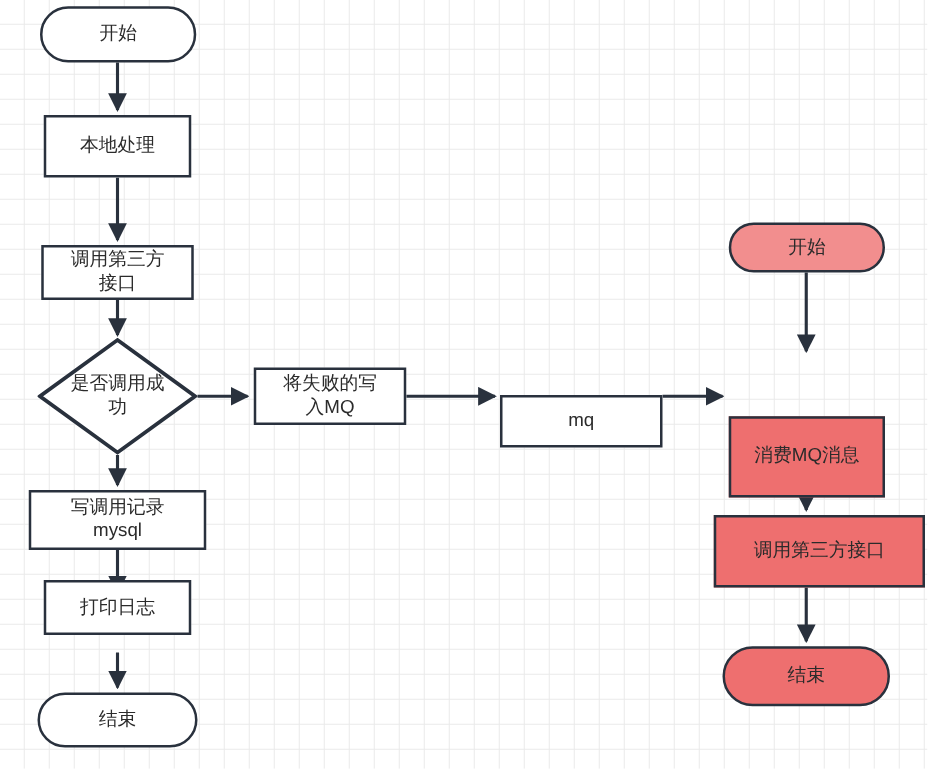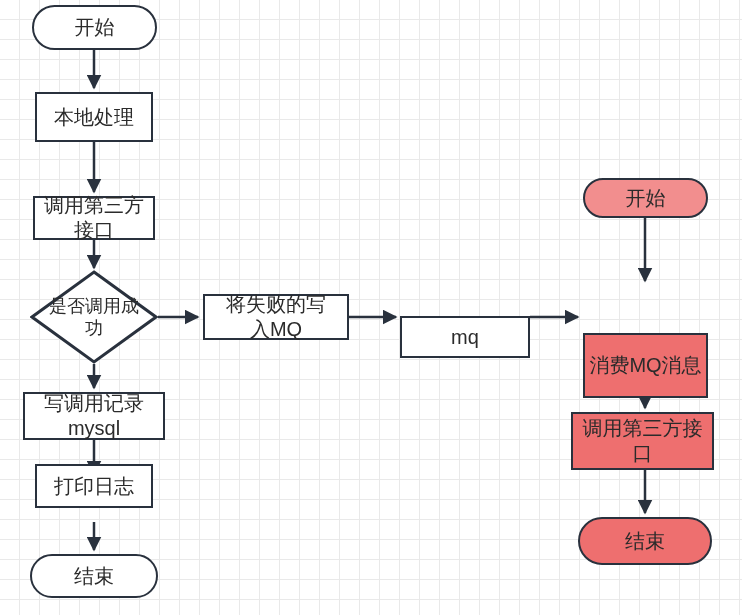--- a/index.html
+++ b/index.html
@@ -22,21 +22,21 @@
   }
   .node {
     position: absolute;
     box-sizing: border-box;
     border: 2px solid #29313d;
     display: flex;
     align-items: center;
     justify-content: center;
     text-align: center;
     color: #2b2b2b;
-    font-size: 20px;
+    font-size: 15px;
     line-height: 1.25;
     z-index: 3;
   }
   .node.white { background: #ffffff; }
   .node.pink  { background: #f28e8e; }
   .node.red   { background: #ee6f6f; }
   .node.terminator { border-radius: 999px; }
   .node-label { white-space: pre-line; padding: 0 4px; }
 
   
@@ -46,21 +46,21 @@
   }
   .diamond svg { display: block; }
   .diamond .dlabel {
     position: absolute;
     left: 0; top: 0;
     width: 100%; height: 100%;
     display: flex;
     align-items: center;
     justify-content: center;
     text-align: center;
-    font-size: 18px;
+    font-size: 15px;
     color: #2b2b2b;
     line-height: 1.25;
     white-space: pre-line;
   }
 
   
   .conn {
     position: absolute;
     z-index: 2;
   }
@@ -134,38 +134,38 @@
   </div>
 
   <div class="node white" style="left:35px; top:464px; width:118px; height:44px;">
     <span class="node-label">打印日志</span>
   </div>
 
   <div class="node white terminator" style="left:30px; top:554px; width:128px; height:44px;">
     <span class="node-label">结束</span>
   </div>
 
-  <div class="node white" style="left:203px; top:294px; width:146px; height:46px;">
+  <div class="node white" style="left:203px; top:294px; width:122px; height:46px;">
     <span class="node-label">将失败的写
 入MQ</span>
   </div>
 
   <div class="node white" style="left:400px; top:296px; width:130px; height:42px;margin-top:20px;">
     <span class="node-label">mq</span>
   </div>
 
   <div class="node pink terminator" style="left:583px; top:178px; width:125px; height:40px;">
     <span class="node-label">开始</span>
   </div>
 
   <div class="node red" style="left:583px; top:285px; width:125px; height:65px;margin-top:48px;">
     <span class="node-label">消费MQ消息</span>
   </div>
 
-  <div class="node red" style="left:571px; top:412px; width:143px; height:58px;">
+  <div class="node red" style="left:571px; top:412px; width:169px; height:58px;">
     <span class="node-label">调用第三方接口</span>
   </div>
 
   <div class="node red terminator" style="left:578px; top:517px; width:134px; height:48px;">
     <span class="node-label">结束</span>
   </div>
 
 </div>
 
 </body></html>

